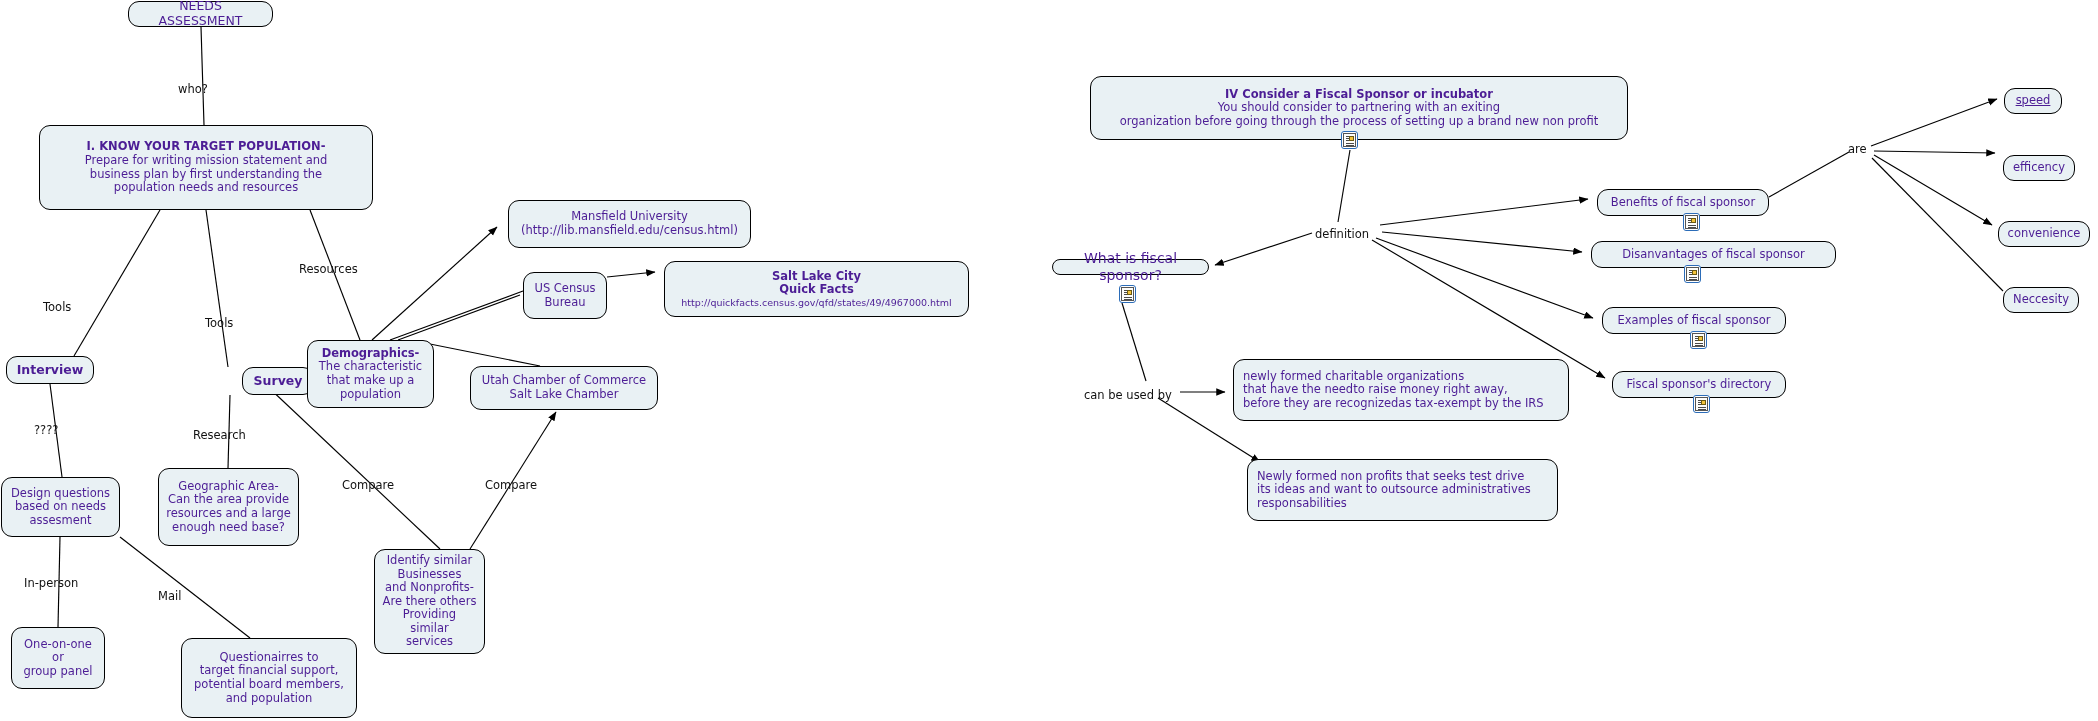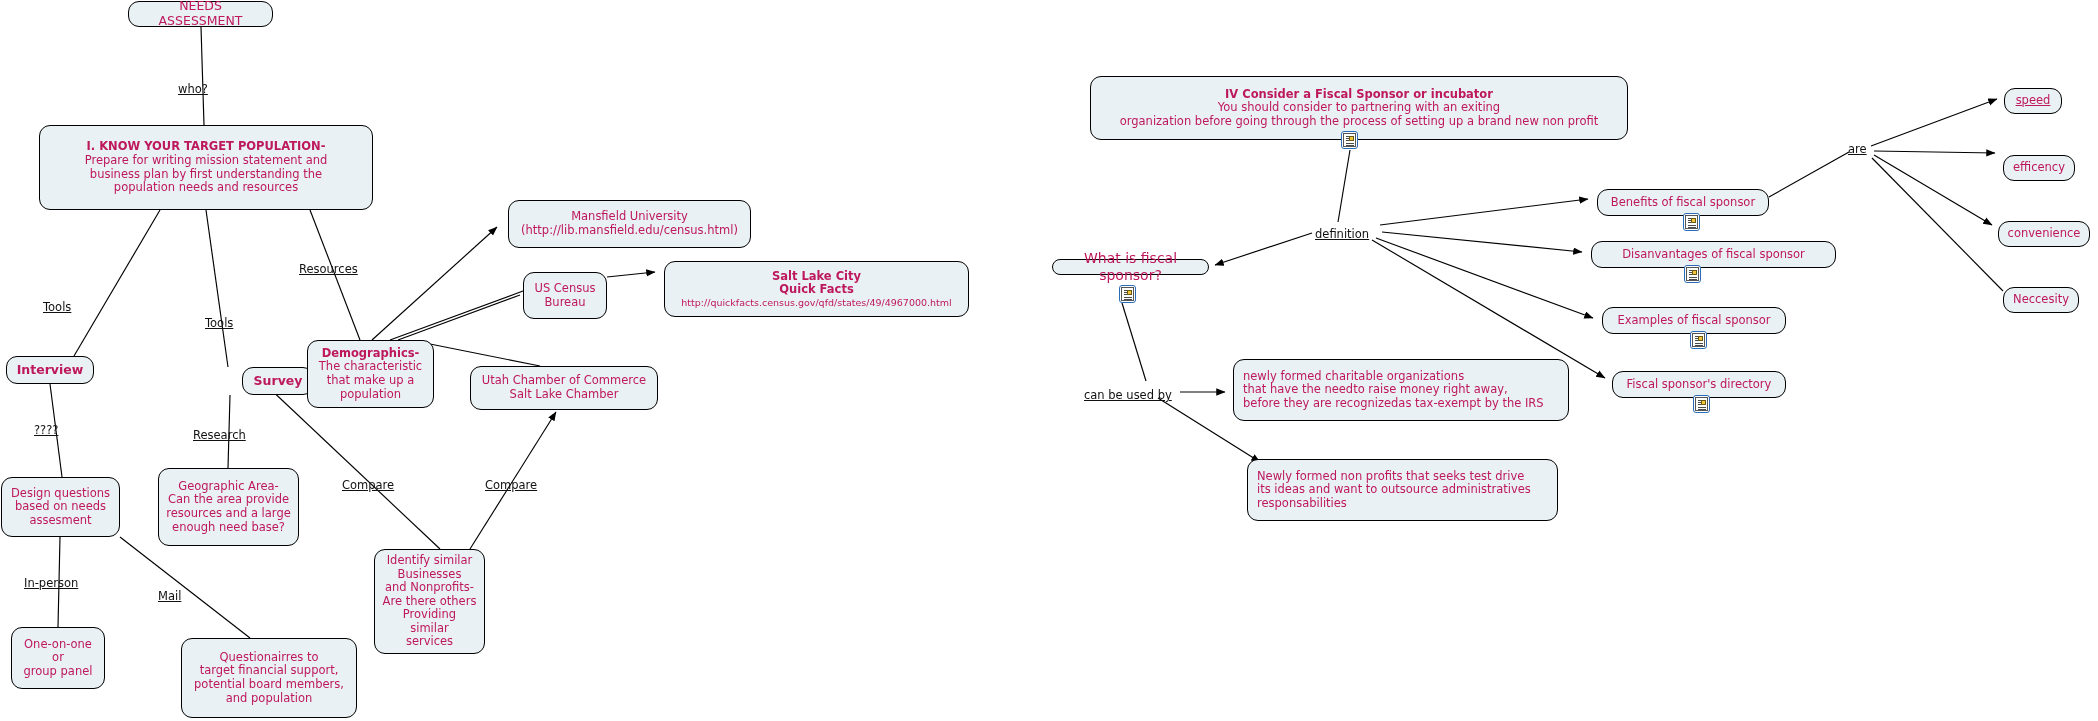--- a/index.html
+++ b/index.html
@@ -20,41 +20,40 @@
     width:2098px;
     height:721px;
     pointer-events:none;
   }
   .node{
     position:absolute;
     box-sizing:border-box;
     background:#e9f1f4;
     border:1.3px solid #000000;
     border-radius:11px;
-    color:#be185d;
+    color:#4c1d95;
     text-align:center;
     display:flex;
     align-items:center;
     justify-content:center;
     line-height:1.18;
     padding:3px 7px;
     white-space:pre-line;
     z-index:3;
   }
   .node.bold{font-weight:bold;}
   .node .ttl{font-weight:bold;display:block;}
   .node .body{font-weight:normal;display:block;}
   .link-label{
     position:absolute;
     color:#111111;
     background:transparent;
     white-space:nowrap;
     z-index:4;
     text-align:center;
-    text-decoration:underline;
   }
   .res-icon{
     position:absolute;
     width:17px;height:18px;
     z-index:6;
     border:1.6px solid #2b6cb8;
     border-radius:3px;
     background:#ffffff;
     box-sizing:border-box;
     padding:1px;

